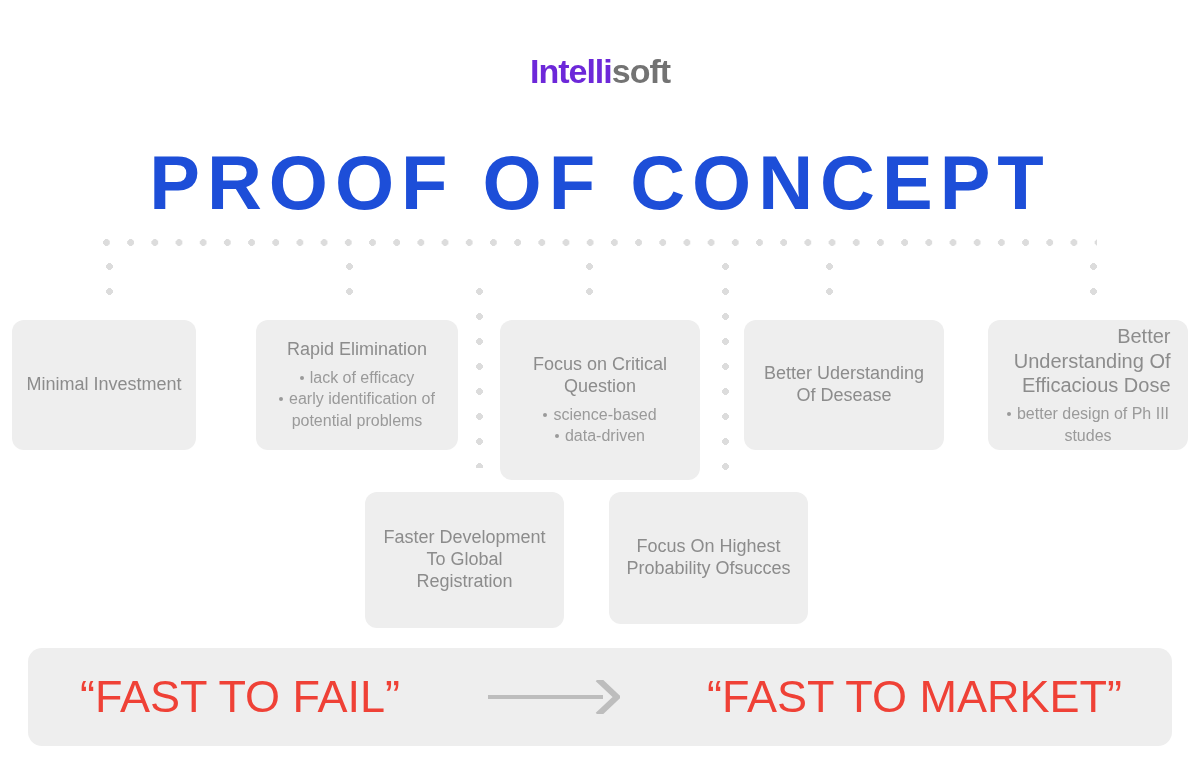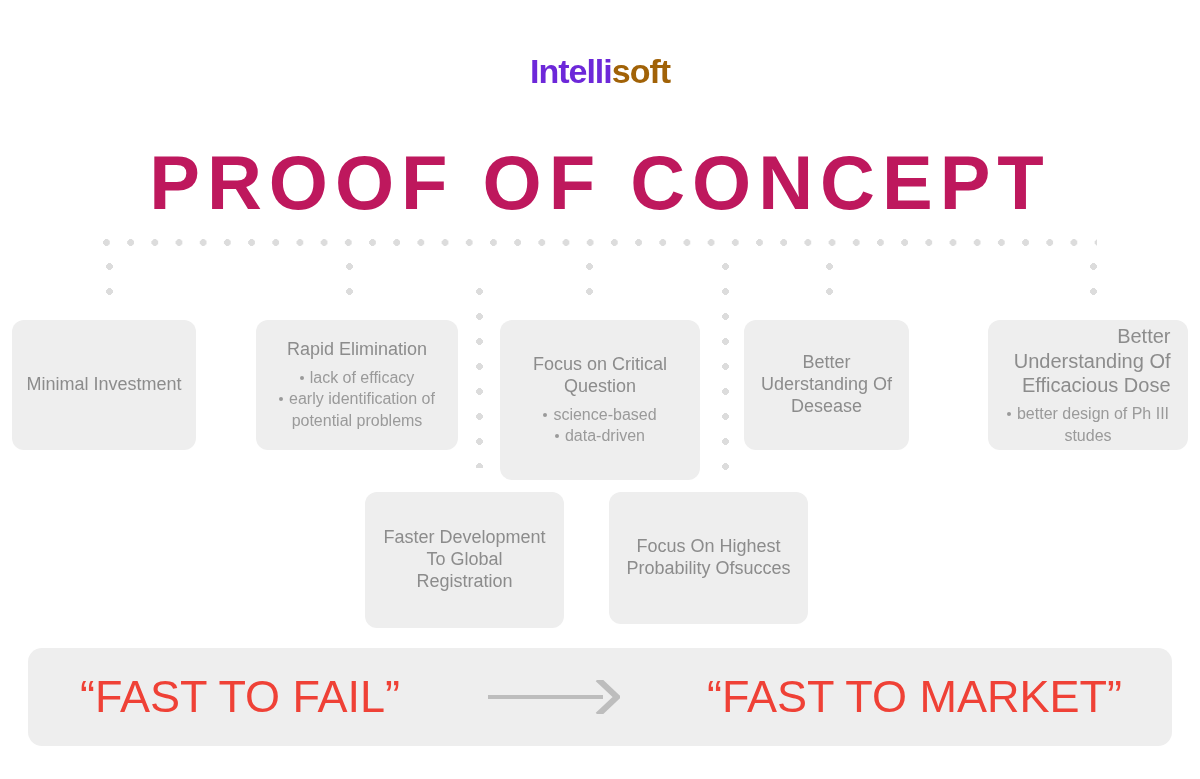--- a/index.html
+++ b/index.html
@@ -25,30 +25,30 @@
     position: absolute;
     left: 0;
     top: 52px;
     width: 1200px;
     text-align: center;
     font-size: 34px;
     font-weight: bold;
     letter-spacing: -1.0px;
   }
   #logo .intelli { color: #6d28d9; }
-  #logo .soft    { color: #a16207; }
+  #logo .soft    { color: #737373; }
 
   
   #title {
     position: absolute;
     left: 0;
     top: 145px;
     width: 1200px;
     text-align: center;
-    color: #be185d;
+    color: #1d4ed8;
     font-size: 76px;
     font-weight: bold;
     letter-spacing: 7px;
     line-height: 1;
   }
 
   
   .dotrow {
     position: absolute;
     height: 7px;
@@ -179,21 +179,21 @@
   </div>
 
   <div class="card" style="left:500px; top:320px; width:200px; height:160px;">
     <div class="card-title" style="max-width:150px;">Focus on Critical Question</div>
     <ul class="bullets">
       <li><span class="bullet-dot"></span><span>science-based</span></li>
       <li><span class="bullet-dot"></span><span>data-driven</span></li>
     </ul>
   </div>
 
-  <div class="card" style="left:744px; top:320px; width:165px; height:130px;">
+  <div class="card" style="left:744px; top:320px; width:200px; height:130px;">
     <div class="card-title" style="max-width:185px;">Better Uderstanding Of Desease</div>
   </div>
 
   <div class="card" style="left:988px; top:320px; width:200px; height:130px;">
     <div class="card-title small" style="max-width:165px;">Better Understanding Of Efficacious Dose</div>
     <ul class="bullets">
       <li><span class="bullet-dot"></span><span>better design of Ph III studes</span></li>
     </ul>
   </div>
 

